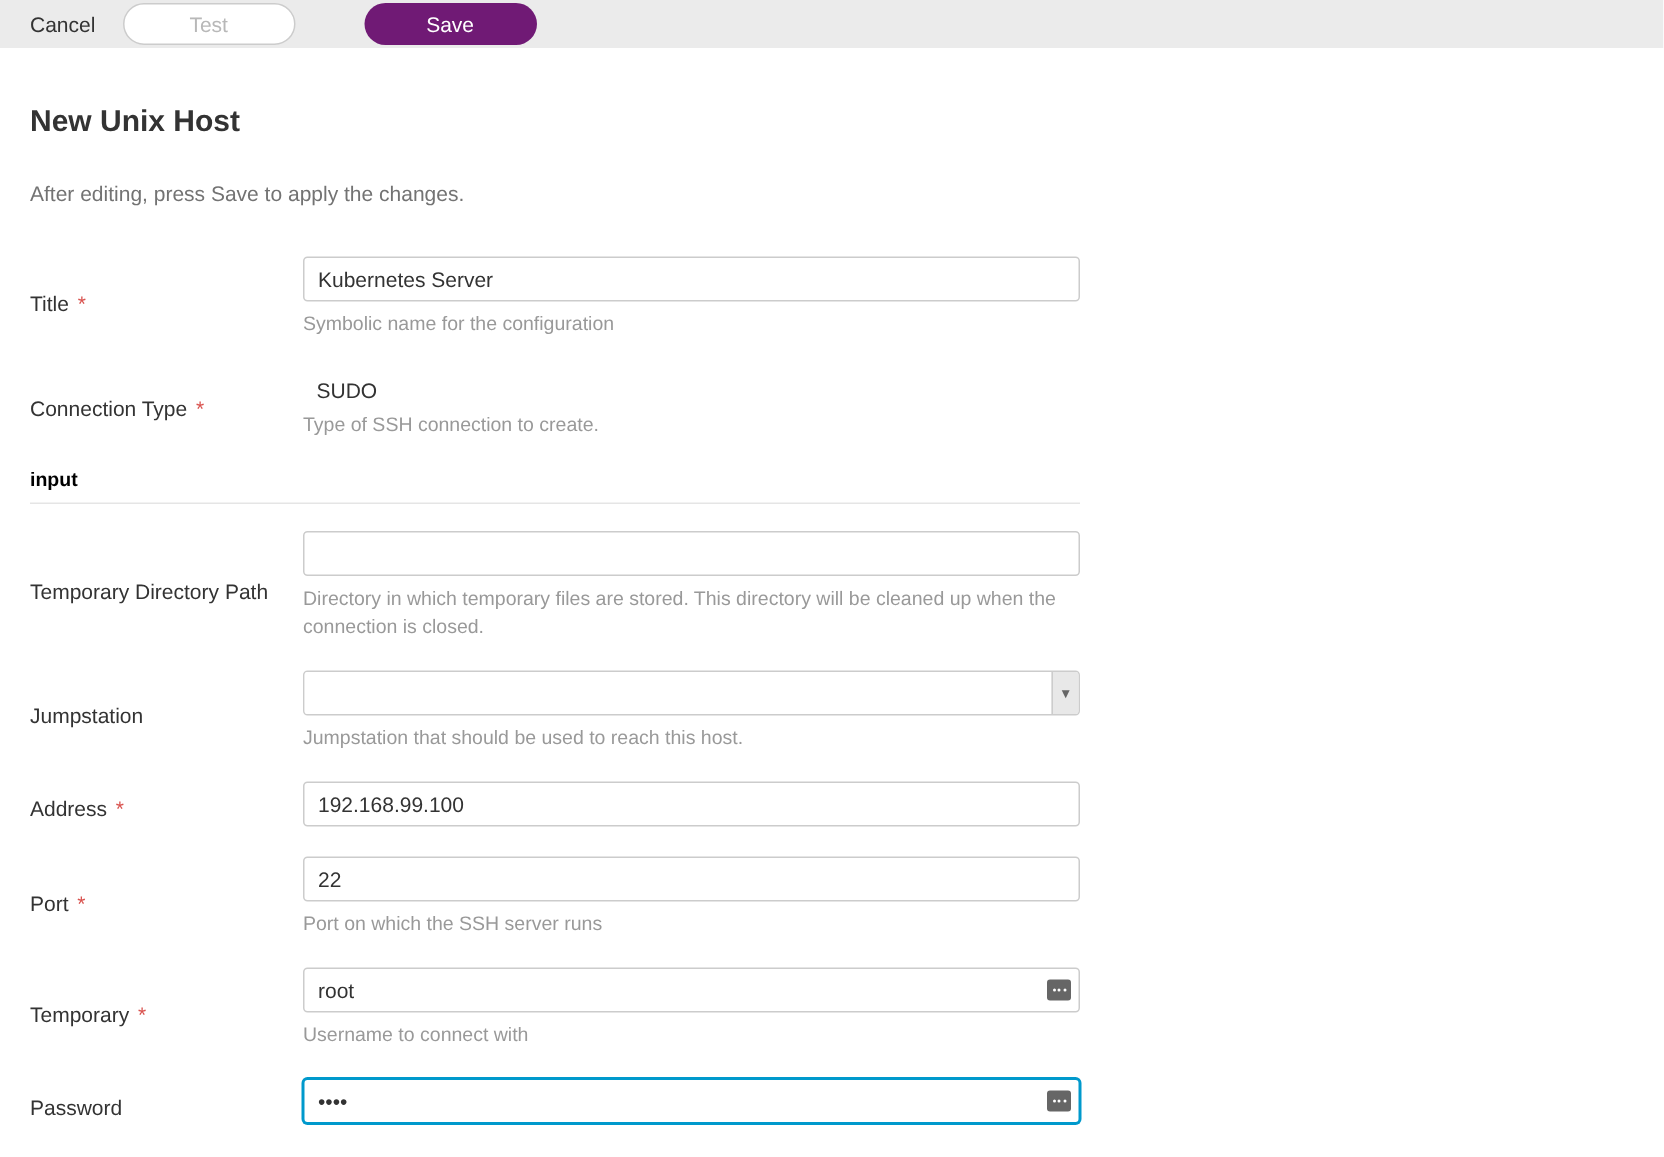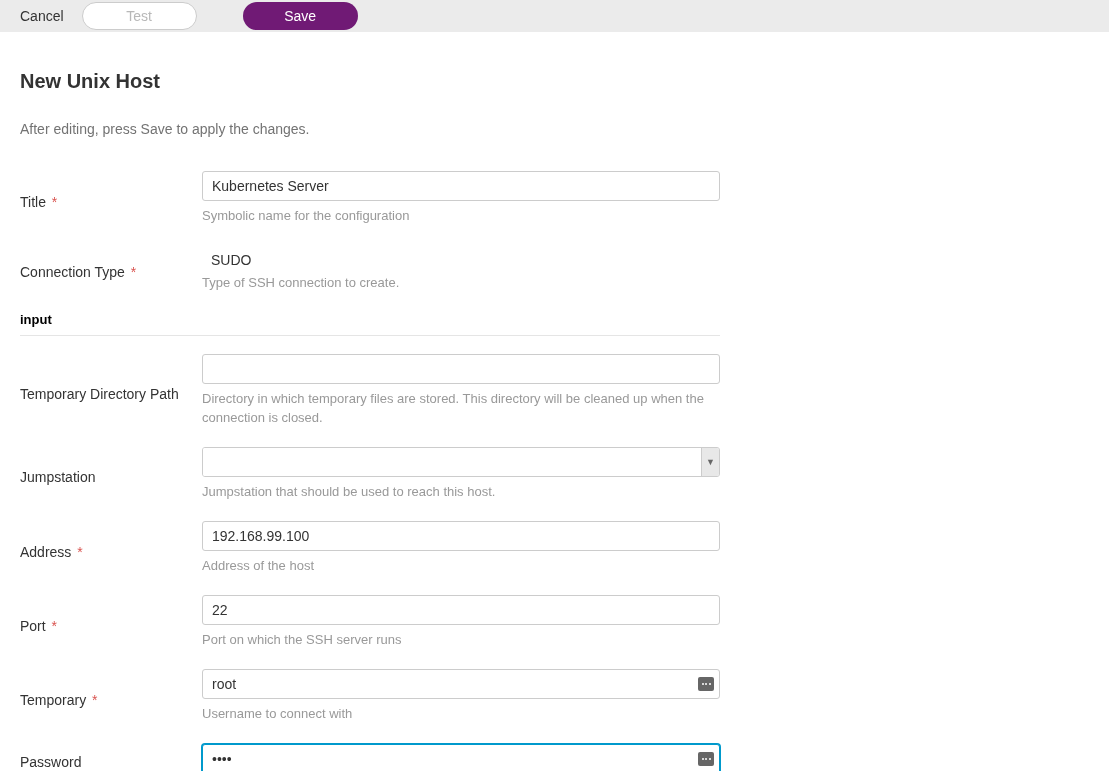--- a/index.html
+++ b/index.html
@@ -235,21 +235,20 @@
       <div class="help-text">Jumpstation that should be used to reach this host.</div>
     </div>
   </div>
 
   <div class="form-row">
     <div class="form-label">
       <span>Address</span><span class="required"> *</span>
     </div>
     <div class="form-field">
       <input type="text" class="text-input" value="192.168.99.100" style="">
-      <div class="help-text">Address of the host</div>
     </div>
   </div>
 
   <div class="form-row">
     <div class="form-label">
       <span>Port</span><span class="required"> *</span>
     </div>
     <div class="form-field">
       <input type="text" class="text-input" value="22" style="">
       <div class="help-text">Port on which the SSH server runs</div>

